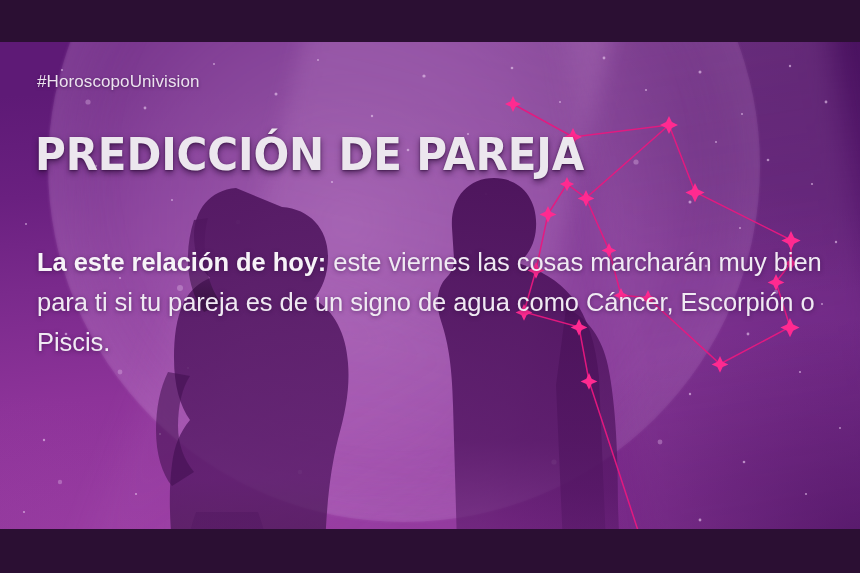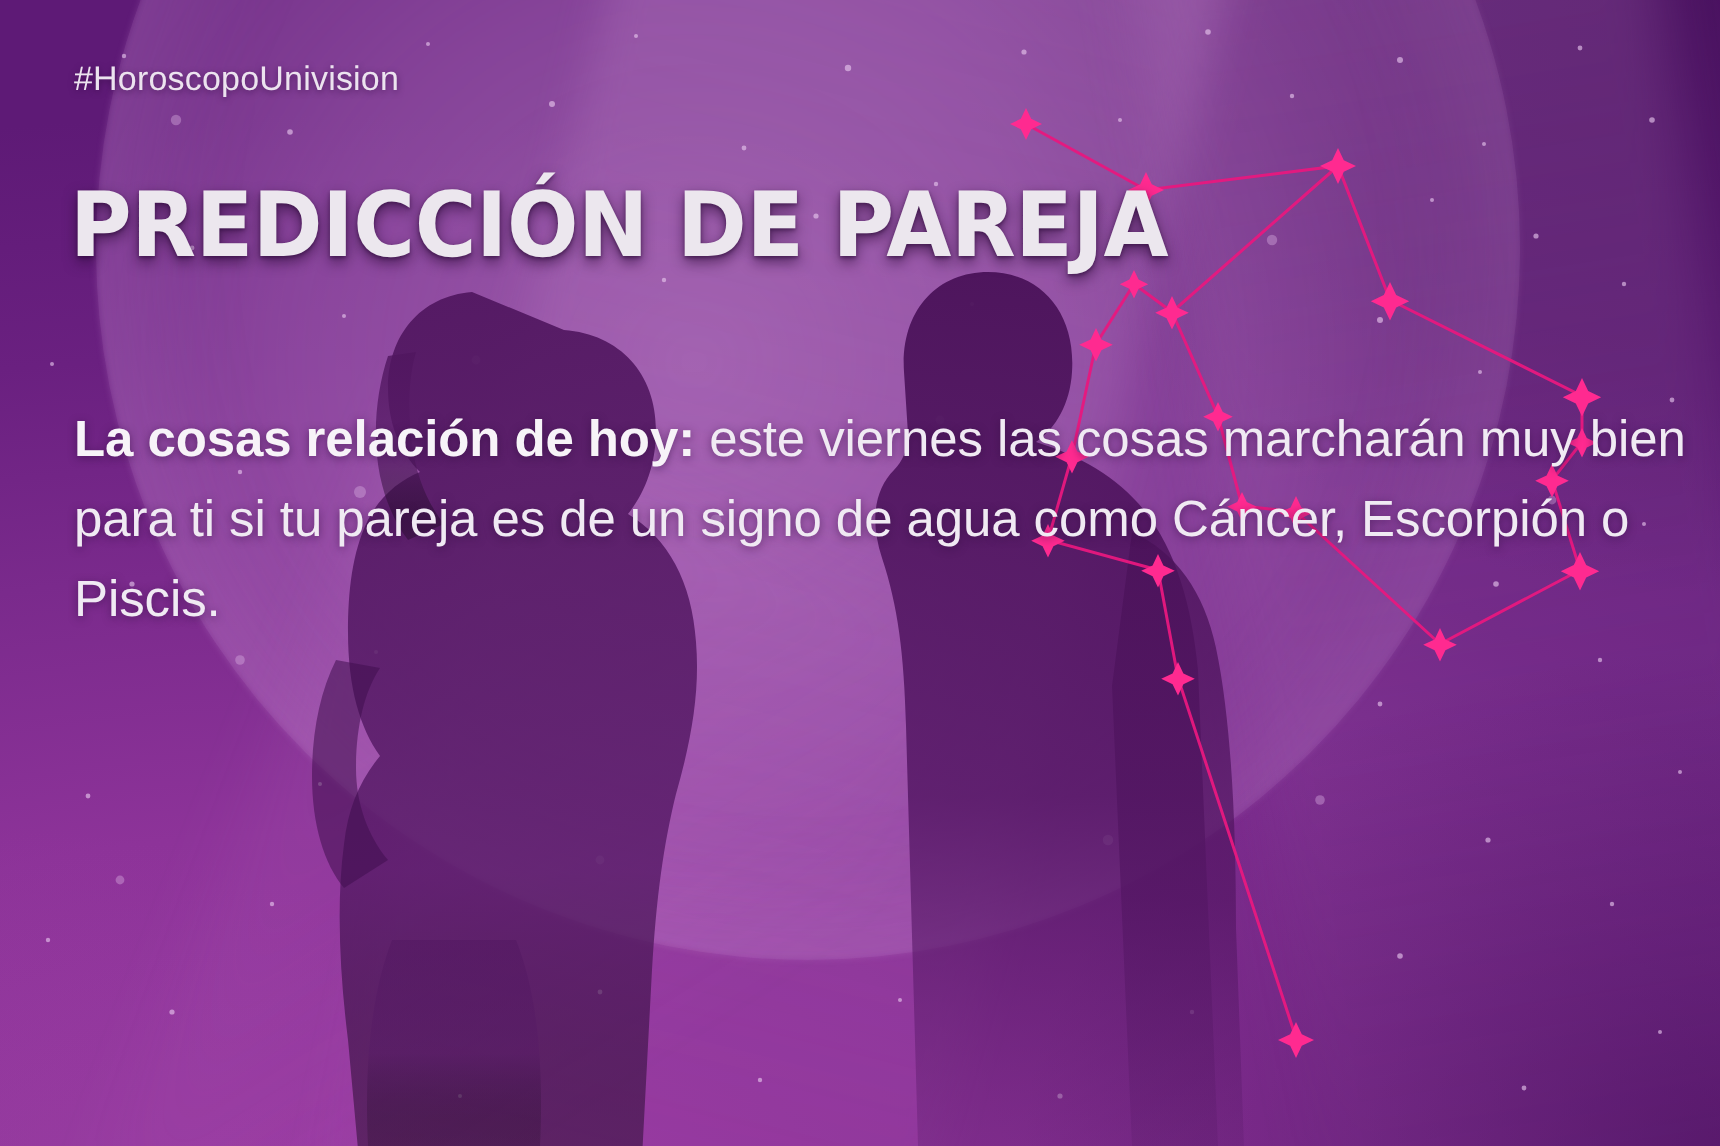--- a/index.html
+++ b/index.html
@@ -1,27 +1,28 @@
 <!DOCTYPE html>
 <html><head>
 <meta charset="utf-8">
 <title>Prediccion de Pareja</title>
 <style>
   html,body{margin:0;padding:0;background:#2b0f33;}
   *{box-sizing:border-box;}
 
   #card{
     position:relative;
-    width:860px;height:573px;
+    width:860px;height:487px;
     overflow:hidden;
     font-family:"Liberation Sans","DejaVu Sans",sans-serif;
     
     background:
       radial-gradient(ellipse 120% 95% at 18% 105%, #9b3aa3 0%, #8d3399 34%, #7a2a8c 58%, #6a2080 78%, #5e1a76 100%),
       linear-gradient(118deg, #8e3aa0 0%, #7c2a90 38%, #6b2483 64%, #5d1c78 100%);
+    margin-top: 42px;
   }
 
   
   .vig{position:absolute;pointer-events:none;}
   #vig-tr{inset:0;background:radial-gradient(ellipse 62% 72% at 100% 0%, rgba(70,16,92,.85) 0%, rgba(70,16,92,.45) 42%, rgba(70,16,92,0) 72%);}
   #vig-br{inset:0;background:radial-gradient(ellipse 58% 62% at 100% 100%, rgba(66,14,86,.55) 0%, rgba(66,14,86,0) 70%);}
   #vig-bl{inset:0;background:radial-gradient(ellipse 45% 40% at 0% 100%, rgba(150,70,160,.22) 0%, rgba(150,70,160,0) 70%);}
 
   
   #moon{
@@ -269,18 +270,18 @@
   </svg>
 
   <div id="content">
 
     <div id="hashtag">#HoroscopoUnivision</div>
 
     <h1 id="title">PREDICCIÓN DE PAREJA</h1>
 
     <div id="body">
       <p class="para" id="para-1">
-        <span class="lead">La cosas relación de hoy:</span><span> este viernes las cosas marcharán muy bien para ti si tu pareja es de un signo de agua como Cáncer, Escorpión o Piscis.</span>
+        <span class="lead">La este relación de hoy:</span><span> este viernes las cosas marcharán muy bien para ti si tu pareja es de un signo de agua como Cáncer, Escorpión o Piscis.</span>
       </p>
     </div>
 
   </div>
 </div>
 
 </body></html>

